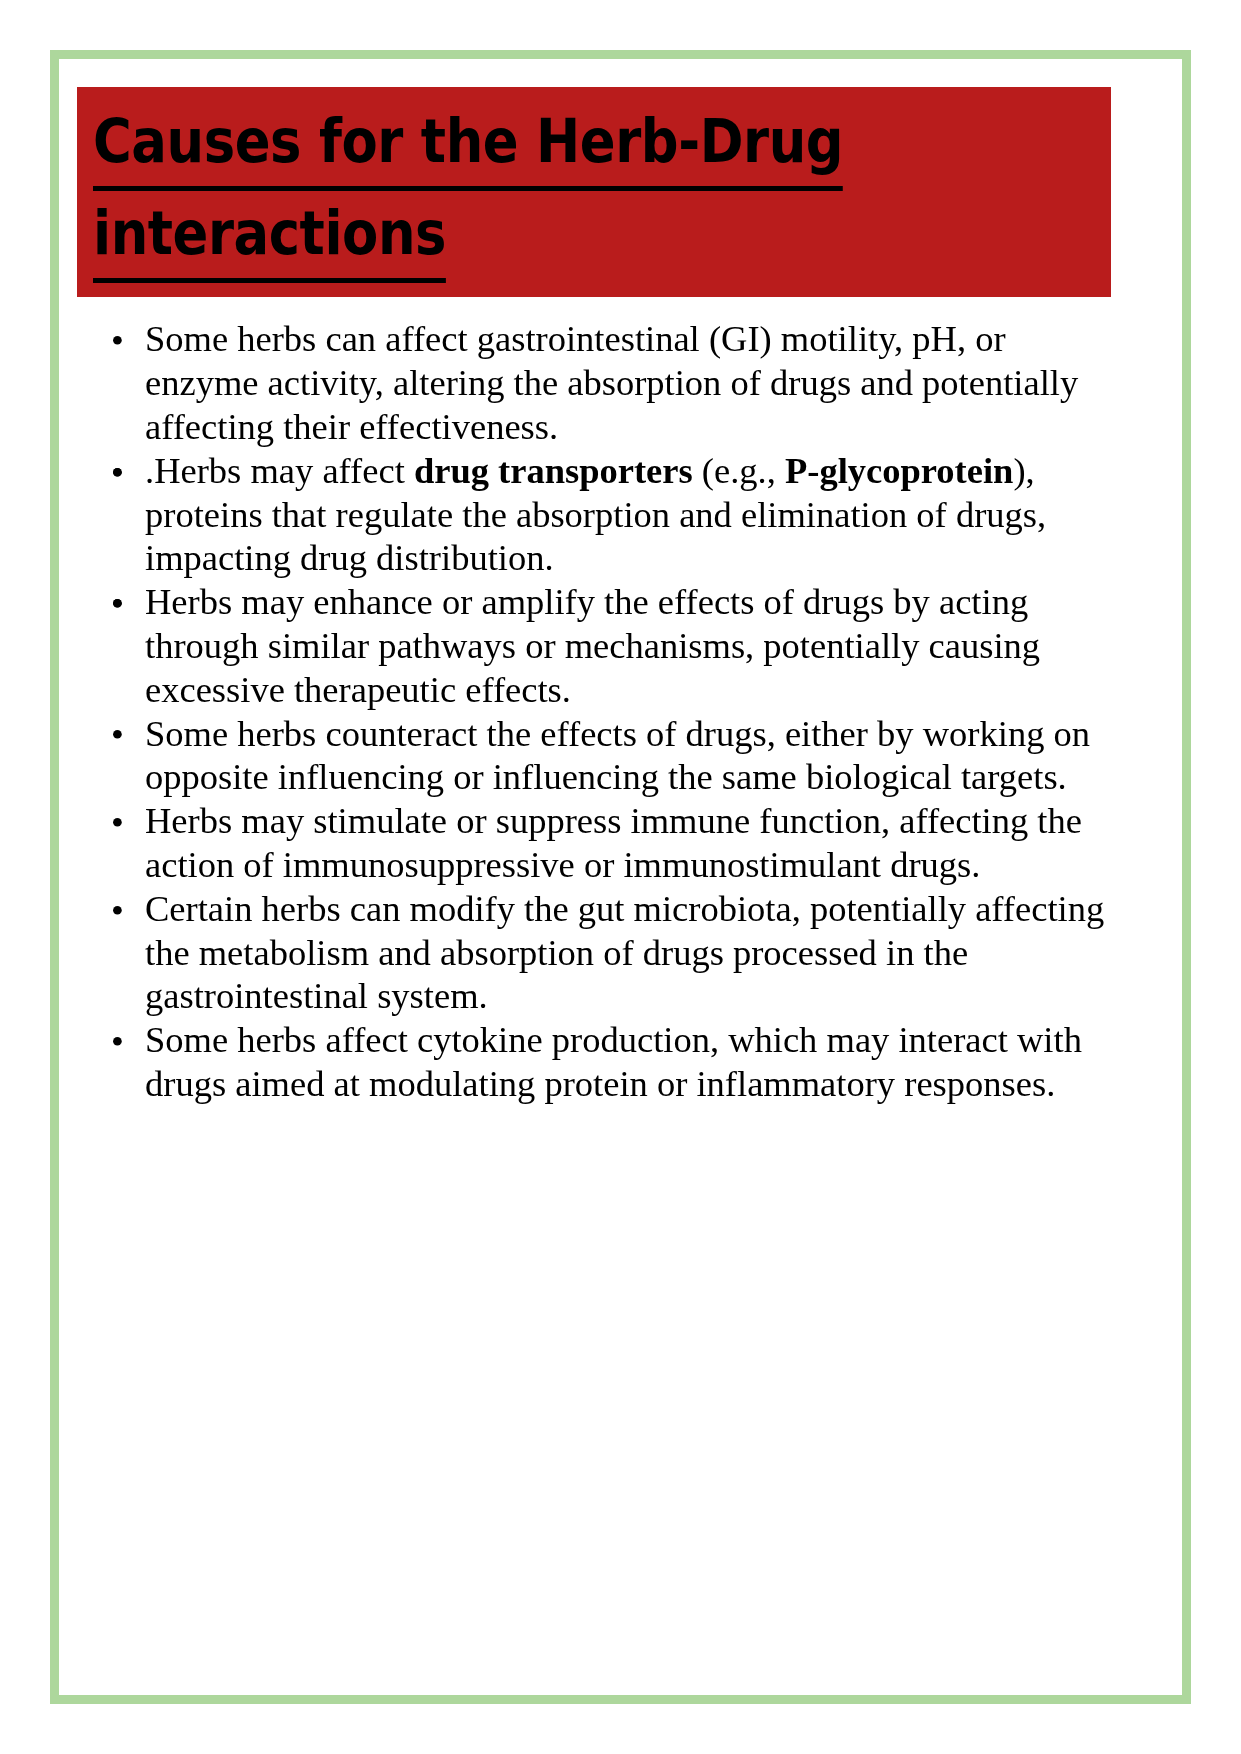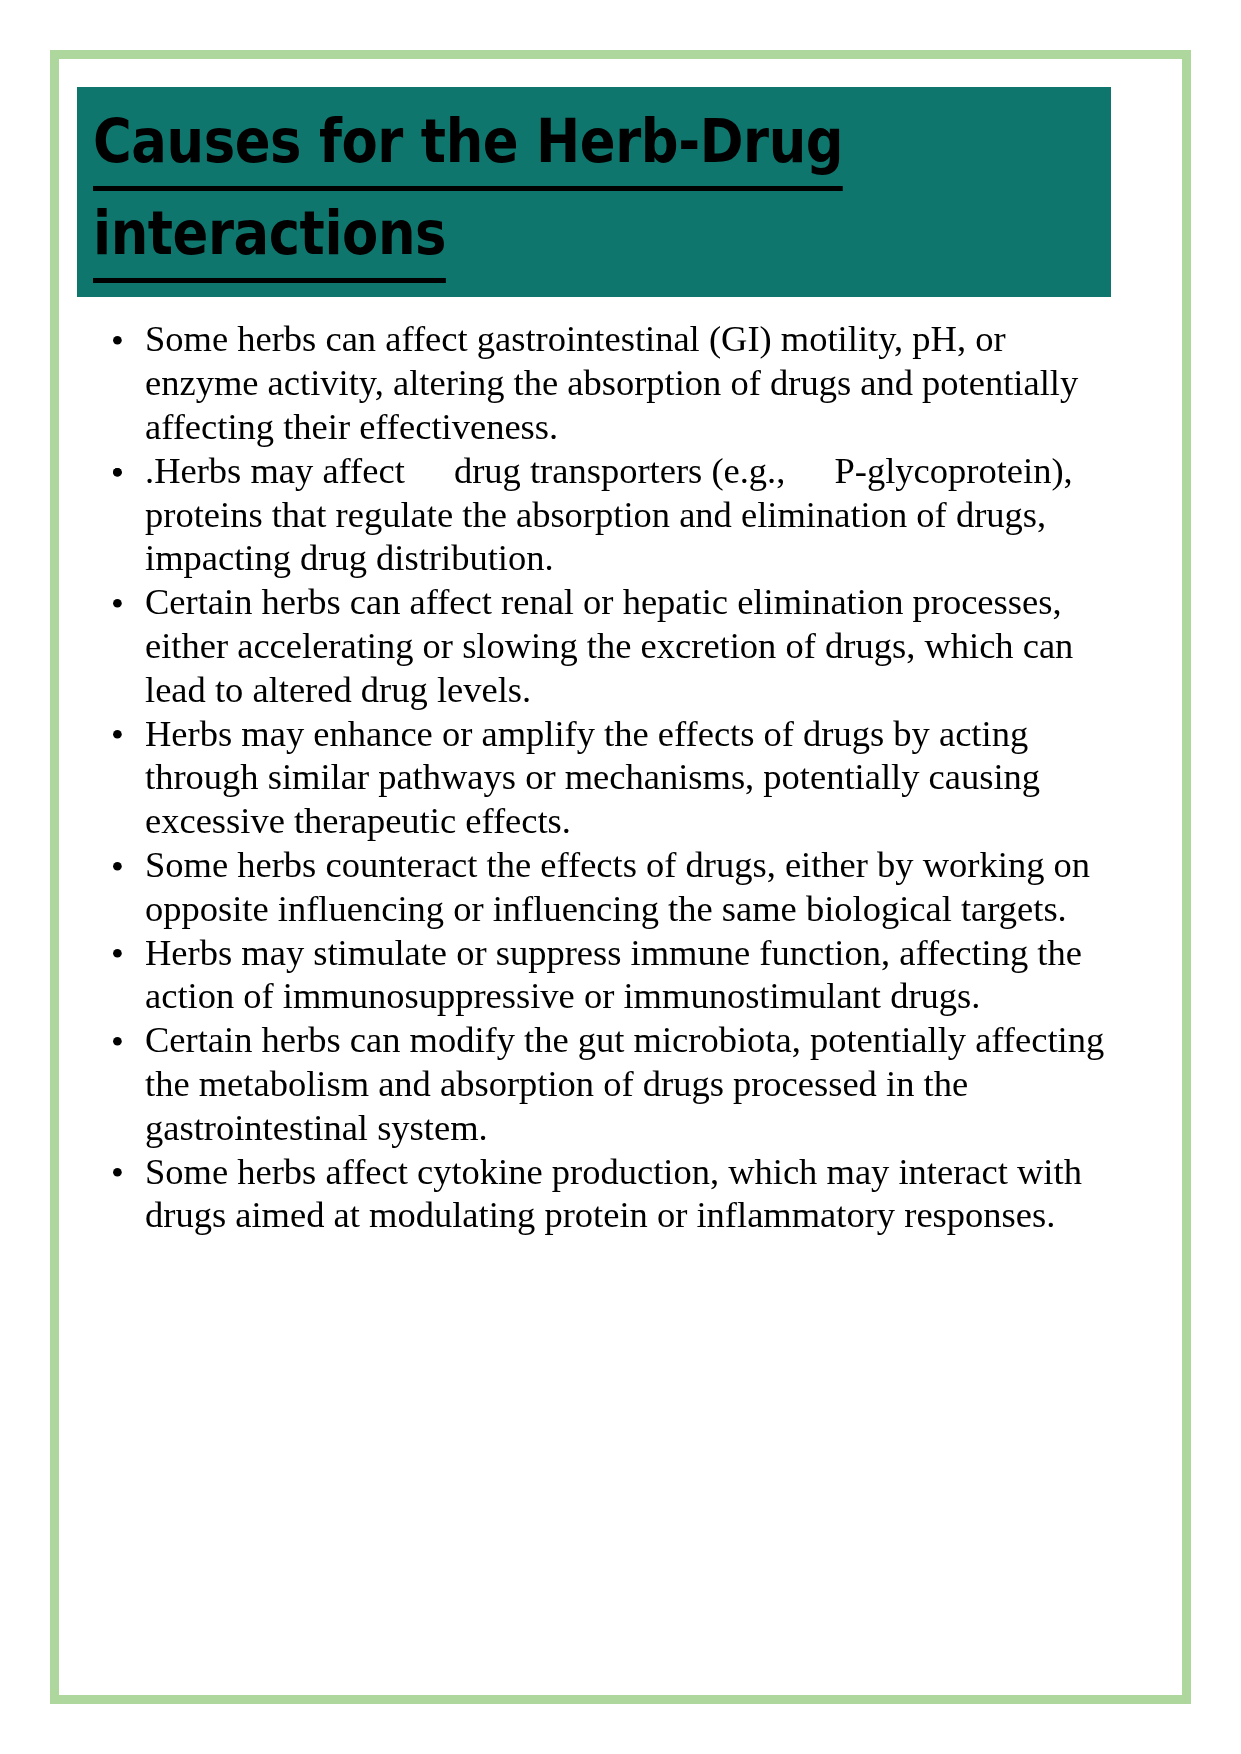--- a/index.html
+++ b/index.html
@@ -37,21 +37,21 @@
   .content {
     position: absolute;
     left: 77px;
     top: 87px;
     width: 1034px;
     box-sizing: border-box;
   }
 
   
   .title-block {
-    background: #0f766e;
+    background: #b91c1c;
     padding: 12px 0 14px 0;
     display: block;
   }
 
   .title-line {
     font-family: "DejaVu Sans", "Liberation Sans", sans-serif;
     font-weight: bold;
     font-size: 60px;
     line-height: 1.42;
     color: #000000;
@@ -87,43 +87,42 @@
 
   .bullet-item .dot {
     position: absolute;
     left: 34px;
     top: 0.05em;
     font-size: 36.5px;
     line-height: 1.20;
   }
 
   .bullet-item b {
-    font-weight: normal;
-    margin-left: 40px;
+    font-weight: bold;
   }
 </style>
 </head>
 <body>
 
 <div class="page">
 
   <div class="page-frame"></div>
 
   <div class="content">
 
     <div class="title-block">
       <div class="title-line"><span class="u">Causes for the Herb-Drug</span></div>
       <div class="title-line"><span class="u">interactions</span></div>
     </div>
 
     <ul class="bullet-list" id="bullet-list">
         <li class="bullet-item"><span class="dot">•</span><span><span>Some herbs can affect gastrointestinal (GI) motility, pH, or enzyme activity, altering the absorption of drugs and potentially affecting their effectiveness.</span></span></li>
         <li class="bullet-item"><span class="dot">•</span></li>
         <li class="bullet-item"><span class="dot">•</span><span><span>.Herbs may affect </span><b>drug transporters</b><span> (e.g., </span><b>P-glycoprotein</b><span>), proteins that regulate the absorption and elimination of drugs, impacting drug distribution.</span></span></li>
-        <li class="bullet-item"><span class="dot">•</span><span><span>Certain herbs can affect renal or hepatic elimination processes, either accelerating or slowing the excretion of drugs, which can lead to altered drug levels.</span></span></li>
+        <li class="bullet-item"><span class="dot">•</span></li>
         <li class="bullet-item"><span class="dot">•</span><span><span>Herbs may enhance or amplify the effects of drugs by acting through similar pathways or mechanisms, potentially causing excessive therapeutic effects.</span></span></li>
         <li class="bullet-item"><span class="dot">•</span><span><span>Some herbs counteract the effects of drugs, either by working on opposite influencing or influencing the same biological targets.</span></span></li>
         <li class="bullet-item"><span class="dot">•</span><span><span>Herbs may stimulate or suppress immune function, affecting the action of immunosuppressive or immunostimulant drugs.</span></span></li>
         <li class="bullet-item"><span class="dot">•</span><span><span>Certain herbs can modify the gut microbiota, potentially affecting the metabolism and absorption of drugs processed in the gastrointestinal system.</span></span></li>
         <li class="bullet-item"><span class="dot">•</span><span><span>Some herbs affect cytokine production, which may interact with drugs aimed at modulating protein or inflammatory responses.</span></span></li>
       </ul>
 
   </div>
 
 </div>

